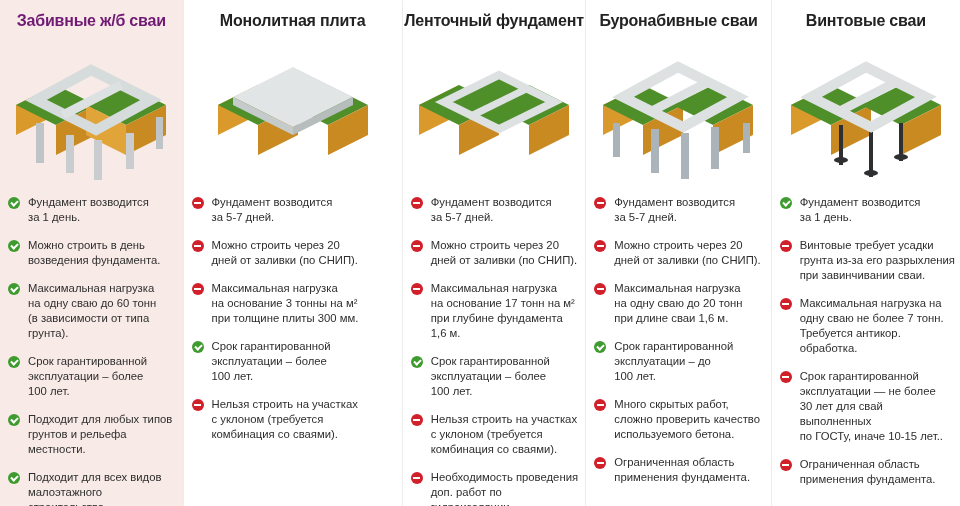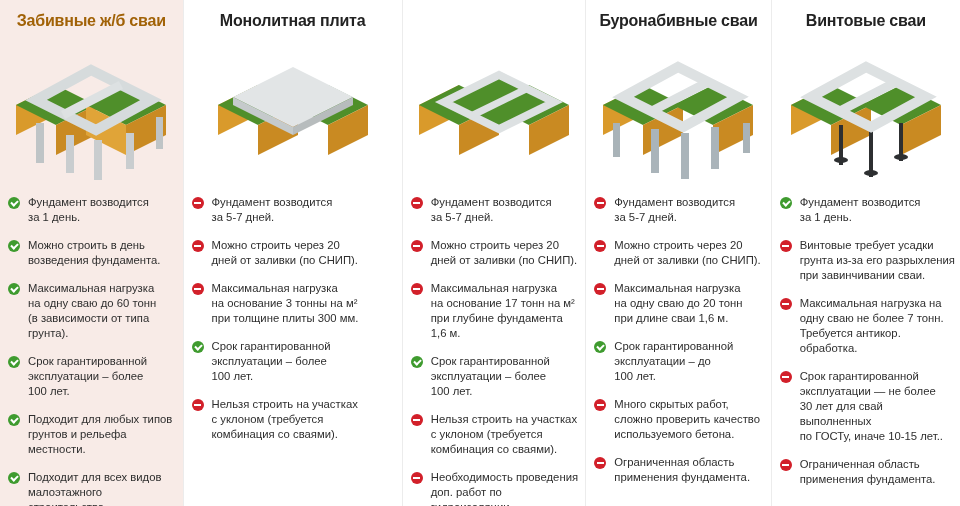--- a/index.html
+++ b/index.html
@@ -8,21 +8,21 @@
   .grid { display: flex; width: 960px; height: 506px; }
   .col { position: relative; height: 506px; border-right: 1px solid #ececec; }
   .col:last-child { border-right: none; }
   .col.c0 { width: 190px; background: #f8ebe7; }
   .col.c1 { width: 227px; }
   .col.c2 { width: 190px; }
   .col.c3 { width: 192px; }
   .col.c4 { width: 195px; }
   .title { position: absolute; top: 12px; left: 0; right: 0; text-align: center;
            font-size: 16px; font-weight: bold; letter-spacing: -0.2px; color: #222; }
-  .c0 .title { color: #a16207; }
+  .c0 .title { color: #701a75; }
   .illus { position: absolute; top: 45px; left: 50%; transform: translateX(-50%); width: 170px; height: 135px; }
   .list { position: absolute; top: 195px; left: 8px; right: 4px; list-style: none; }
   .item { display: flex; align-items: flex-start; margin-bottom: 13px; }
   .item .icon { flex: 0 0 12px; width: 12px; height: 12px; border-radius: 50%; margin-top: 2px; margin-right: 8px; position: relative; }
   .icon.pro { background: #3f9b2f; }
   .icon.pro::after { content: ""; position: absolute; left: 3px; top: 2.5px; width: 5px; height: 3px;
                      border-left: 2px solid #fff; border-bottom: 2px solid #fff; transform: rotate(-45deg); }
   .icon.con { background: #d2202a; }
   .icon.con::after { content: ""; position: absolute; left: 2.5px; top: 5px; width: 7px; height: 2px; background: #fff; }
   .item .text { font-size: 11.3px; line-height: 15px; color: #2e2e2e; white-space: pre-line; }
@@ -124,20 +124,21 @@
       <li class="item">
           <span class="icon con"></span>
           <span class="text">Нельзя строить на участках
 с уклоном (требуется
 комбинация со сваями).</span>
         </li>
     </ul>
   </div>
 
   <div class="col c2">
+    <div class="title">Ленточный фундамент</div>
     <svg class="illus" viewBox="0 0 170 135">
       <polygon points="10,60 50,40 50,70 10,90" fill="#d99a2b"></polygon>
       <polygon points="10,60 50,40 90,60 50,80" fill="#4f8f2a"></polygon>
       <polygon points="50,80 90,60 90,90 50,110" fill="#c98a22"></polygon>
       <polygon points="80,60 120,40 160,60 120,80" fill="#4f8f2a"></polygon>
       <polygon points="120,80 160,60 160,90 120,110" fill="#c98a22"></polygon>
       <polygon points="35,57 90,30 145,57 90,84" fill="#4f8f2a"></polygon>
       <polygon points="35,57 90,30 145,57 90,84" fill="none" stroke="#dde1e2" stroke-width="8"></polygon>
       <line x1="62" y1="71" x2="117" y2="44" stroke="#dde1e2" stroke-width="7"></line>
     </svg>

